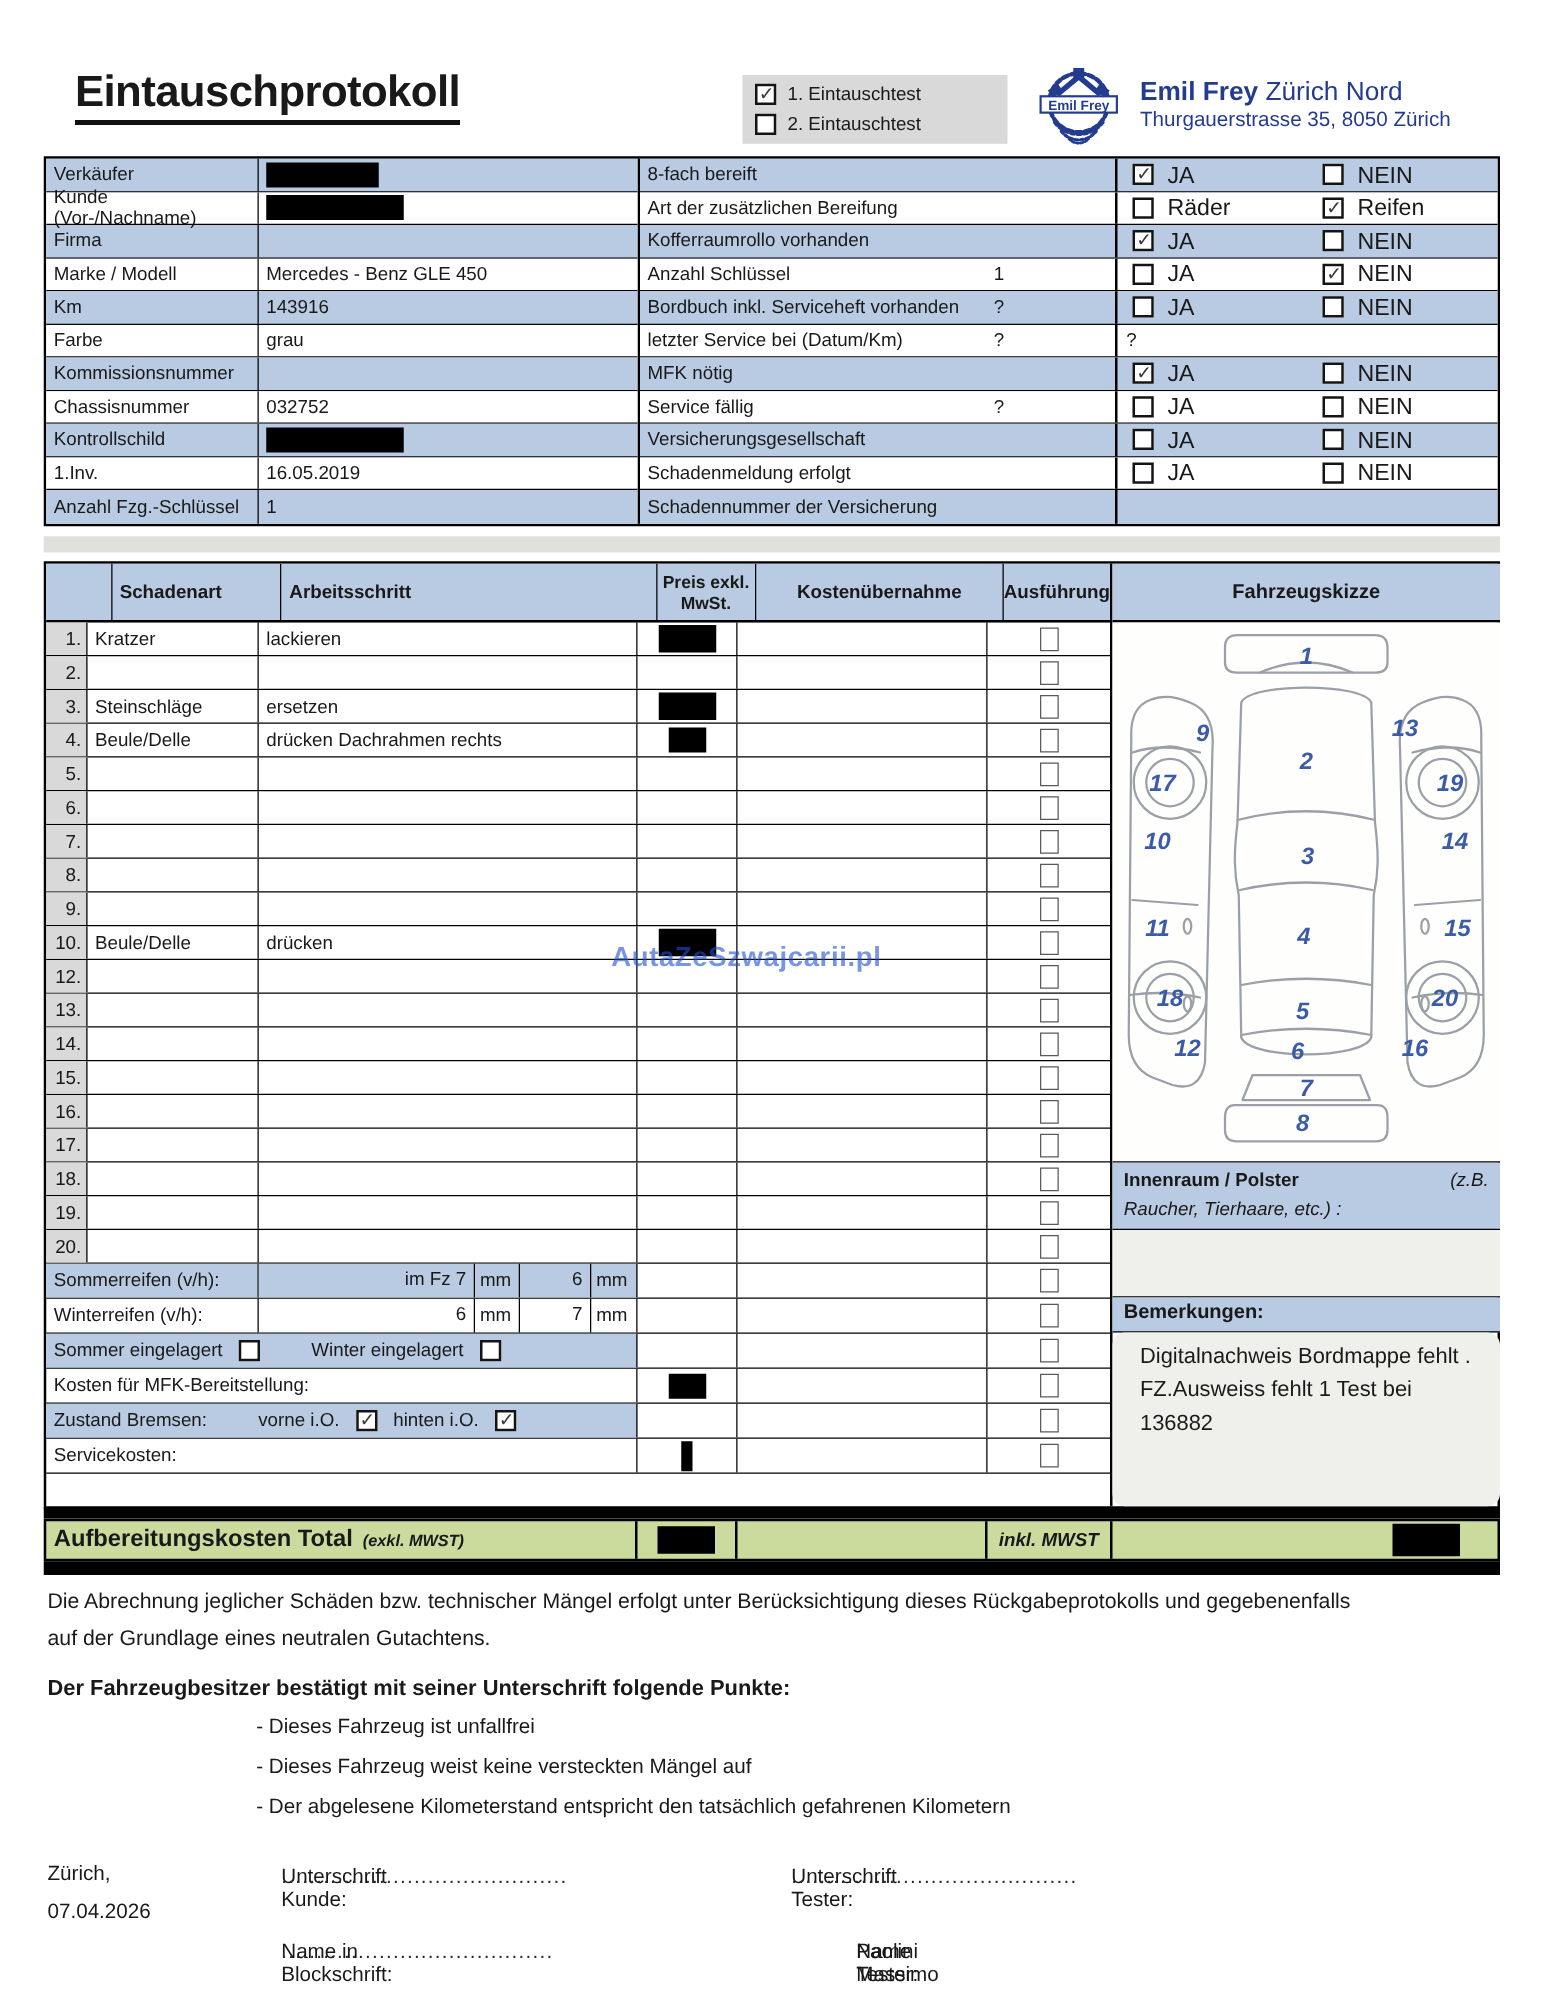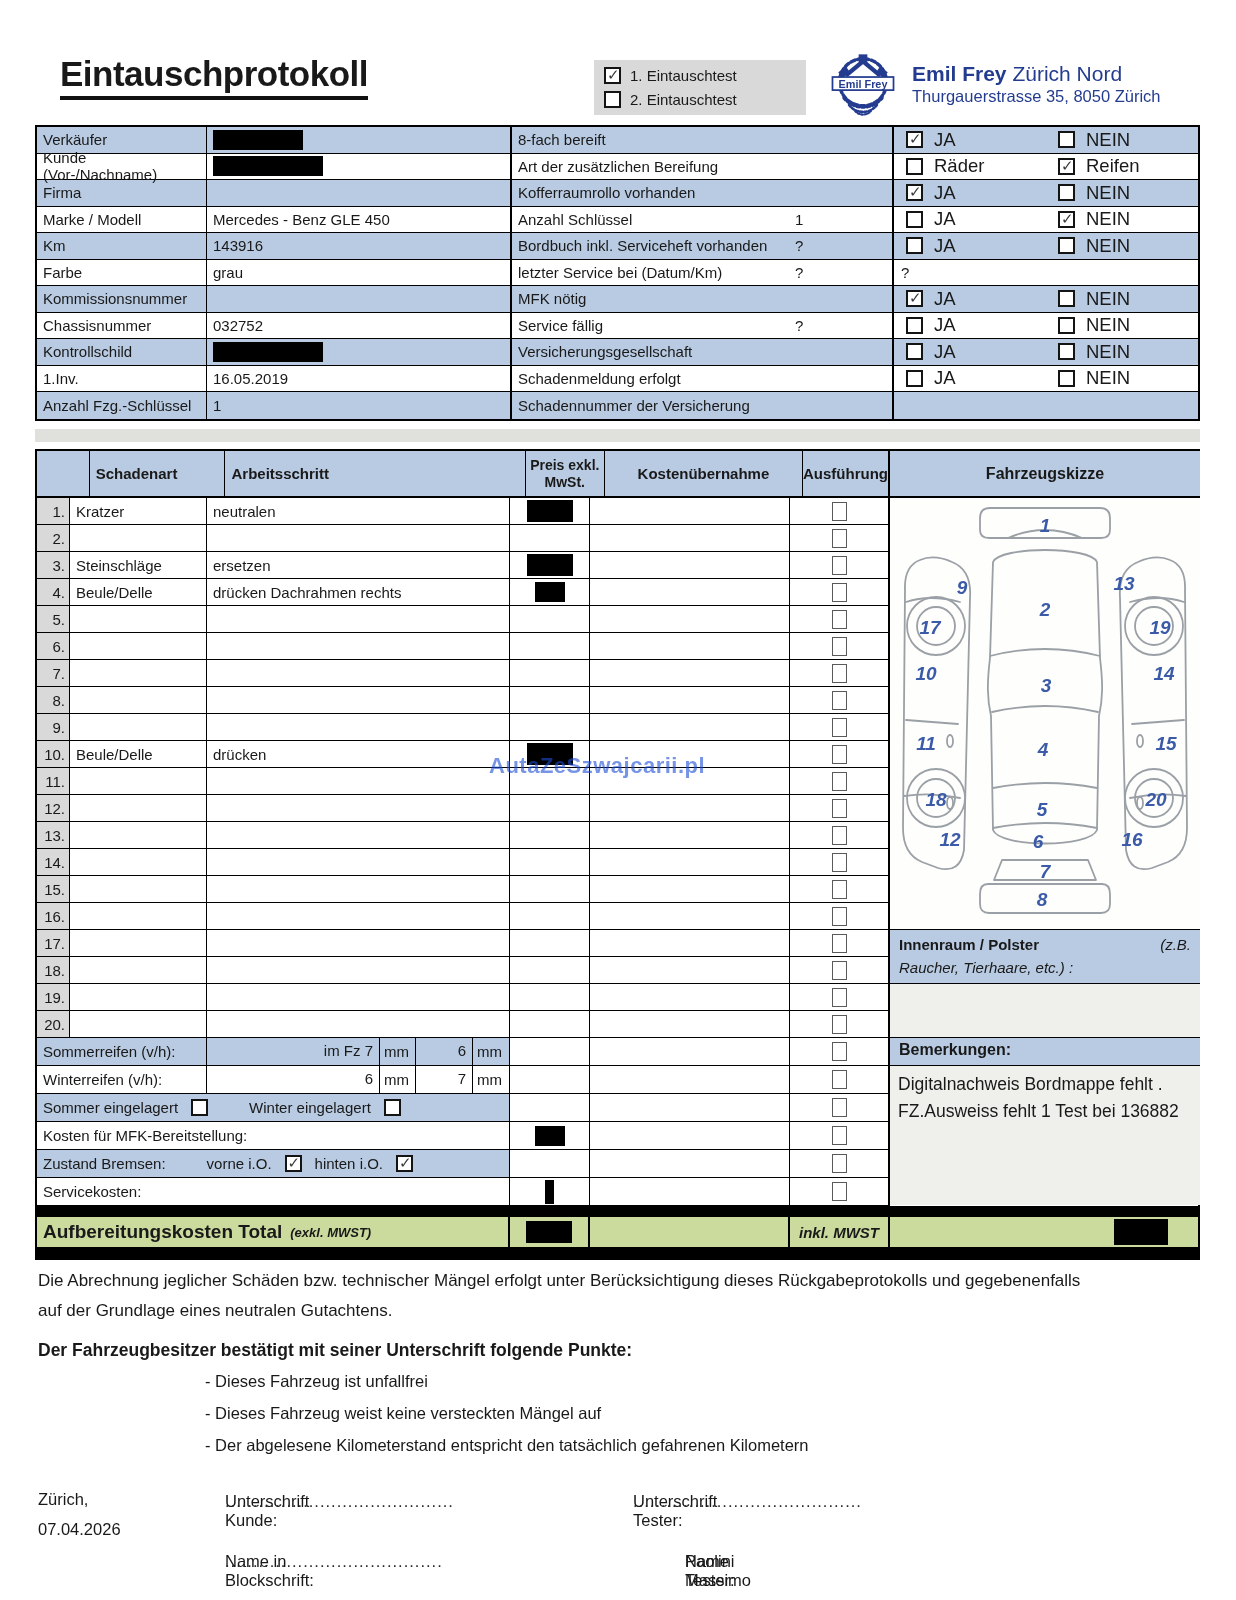--- a/index.html
+++ b/index.html
@@ -90,21 +90,21 @@
            font-size: 16px; display: flex; align-items: center; justify-content: center; }
   .sketch { height: 432px; border-bottom: 1px solid #000; position: relative; background: #fefefc; }
   .skn { position: absolute; transform: translate(-50%,-50%); color: #3b5ba8; font-size: 19px;
          font-style: italic; font-weight: 600; }
   .innenhead { height: 54px; border-bottom: 1px solid #000; background: #b9cbe2;
                padding: 4px 9px; font-size: 15px; line-height: 1.5; }
   .ib { font-weight: 700; } .i1 { float: right; font-style: italic; } .i2 { display: block; font-style: italic; }
   .innenbody { height: 54px; border-bottom: 1px solid #000; background: #efefec; }
   .bemhead { height: 28px; border-bottom: 1px solid #000; background: #b9cbe2; font-weight: 700;
              font-size: 16px; padding: 3px 9px; }
-  .bembody { height: 139px; background: #efefec; padding: 5px 8px; font-size: 17.5px; line-height: 1.55; }
+  .bembody { height: 139px; background: #efefec; padding: 5px 22px; font-size: 17.5px; line-height: 1.55; border-radius: 10px; }
 
   .watermark { position: absolute; left: 452px; top: 302px; color: #1d4ed8; opacity: .6;
                font-size: 22px; font-weight: 700; letter-spacing: .5px; }
 
   
   .blackbar { position: absolute; left: 35px; width: 1165px; background: #000; }
   .b1 { top: 1206px; height: 9px; }
   .b2 { top: 1249px; height: 11px; }
   .totalrow { position: absolute; left: 35px; top: 1215px; width: 1165px; height: 34px;
               border: 2px solid #000; background: #cbdb9e; display: flex; }
@@ -464,21 +464,21 @@
           <div>MwSt.</div>
         </div>
         <div class="c kosten">Kostenübernahme</div>
         <div class="c ausf">Ausführung</div>
       </div>
       <div>
 
           <div class="drow">
             <div class="c num">1.</div>
             <div class="c art">Kratzer</div>
-            <div class="c step">neutralen</div>
+            <div class="c step">lackieren</div>
             <div class="c preis">
               <span class="pmark" data-mark="lg"></span>
             </div>
             <div class="c kosten"></div>
             <div class="c ausf">
               <span class="acb"></span>
             </div>
           </div>
 
           <div class="drow">
@@ -591,32 +591,20 @@
             <div class="c step">drücken</div>
             <div class="c preis">
               <span class="pmark" data-mark="lg"></span>
             </div>
             <div class="c kosten"></div>
             <div class="c ausf">
               <span class="acb"></span>
             </div>
           </div>
 
-          <div class="drow">
-            <div class="c num">11.</div>
-            <div class="c art"></div>
-            <div class="c step"></div>
-            <div class="c preis">
-              
-            </div>
-            <div class="c kosten"></div>
-            <div class="c ausf">
-              <span class="acb"></span>
-            </div>
-          </div>
 
           <div class="drow">
             <div class="c num">12.</div>
             <div class="c art"></div>
             <div class="c step"></div>
             <div class="c preis">
               
             </div>
             <div class="c kosten"></div>
             <div class="c ausf">

